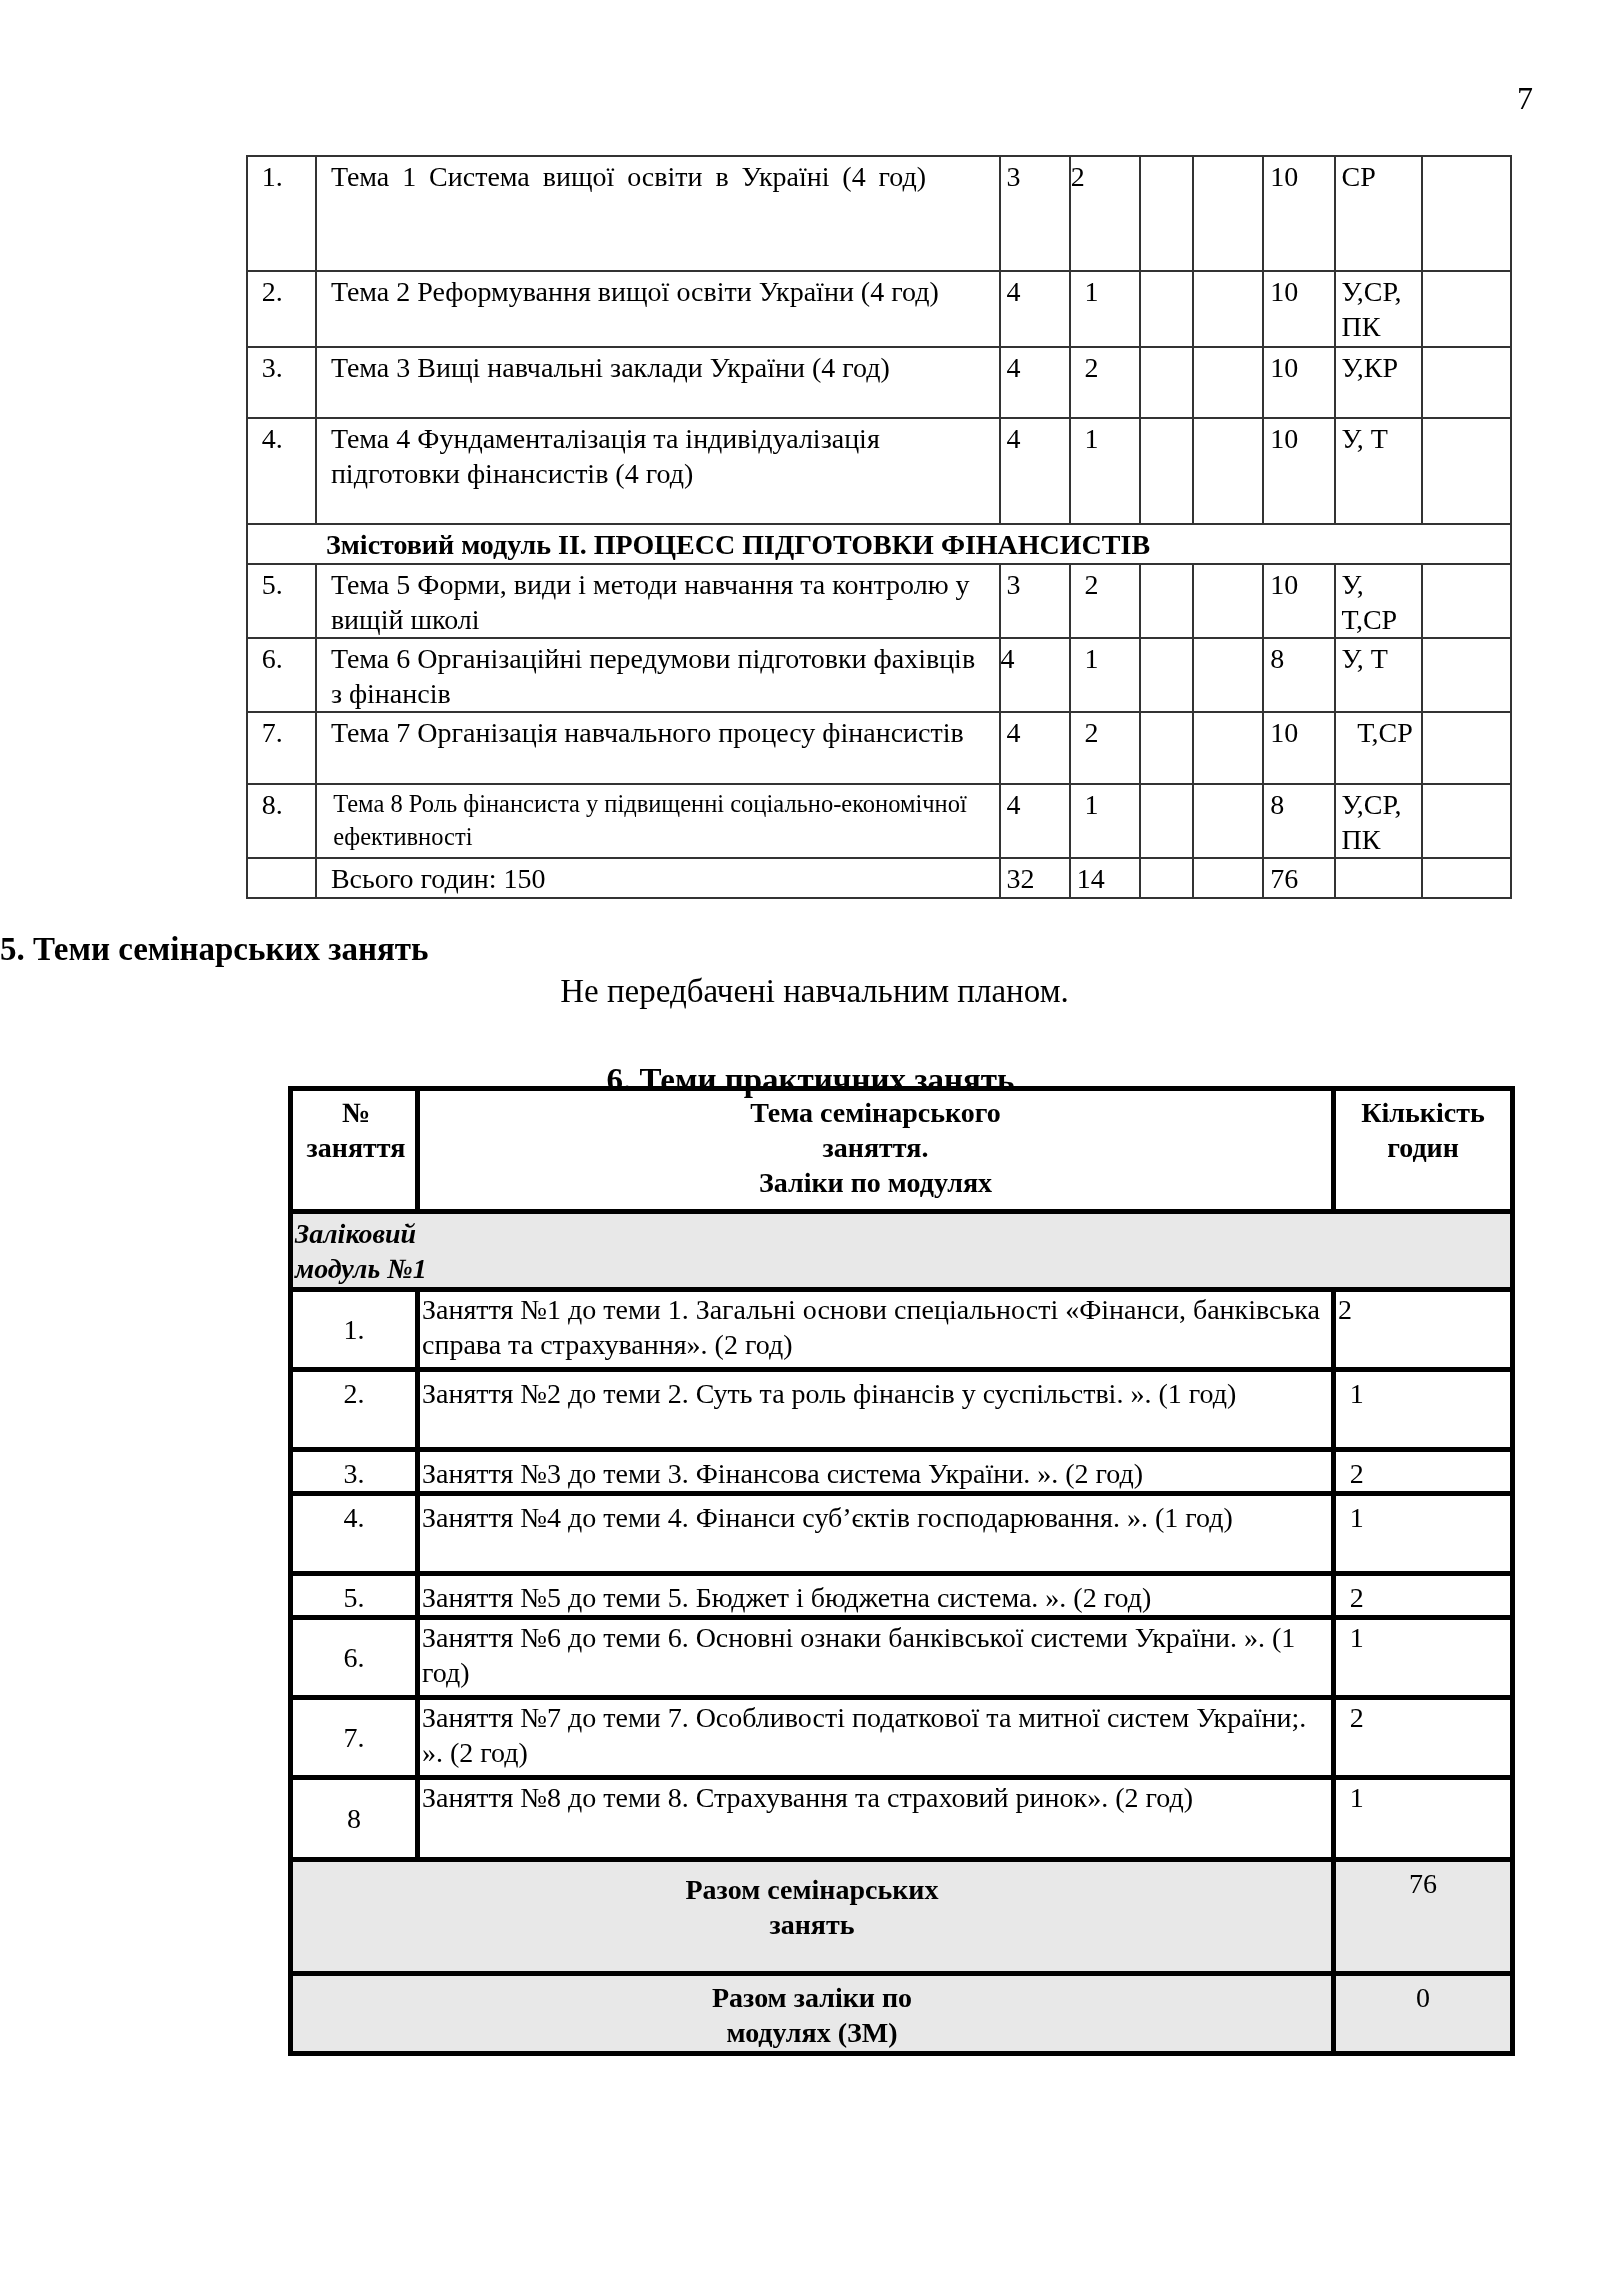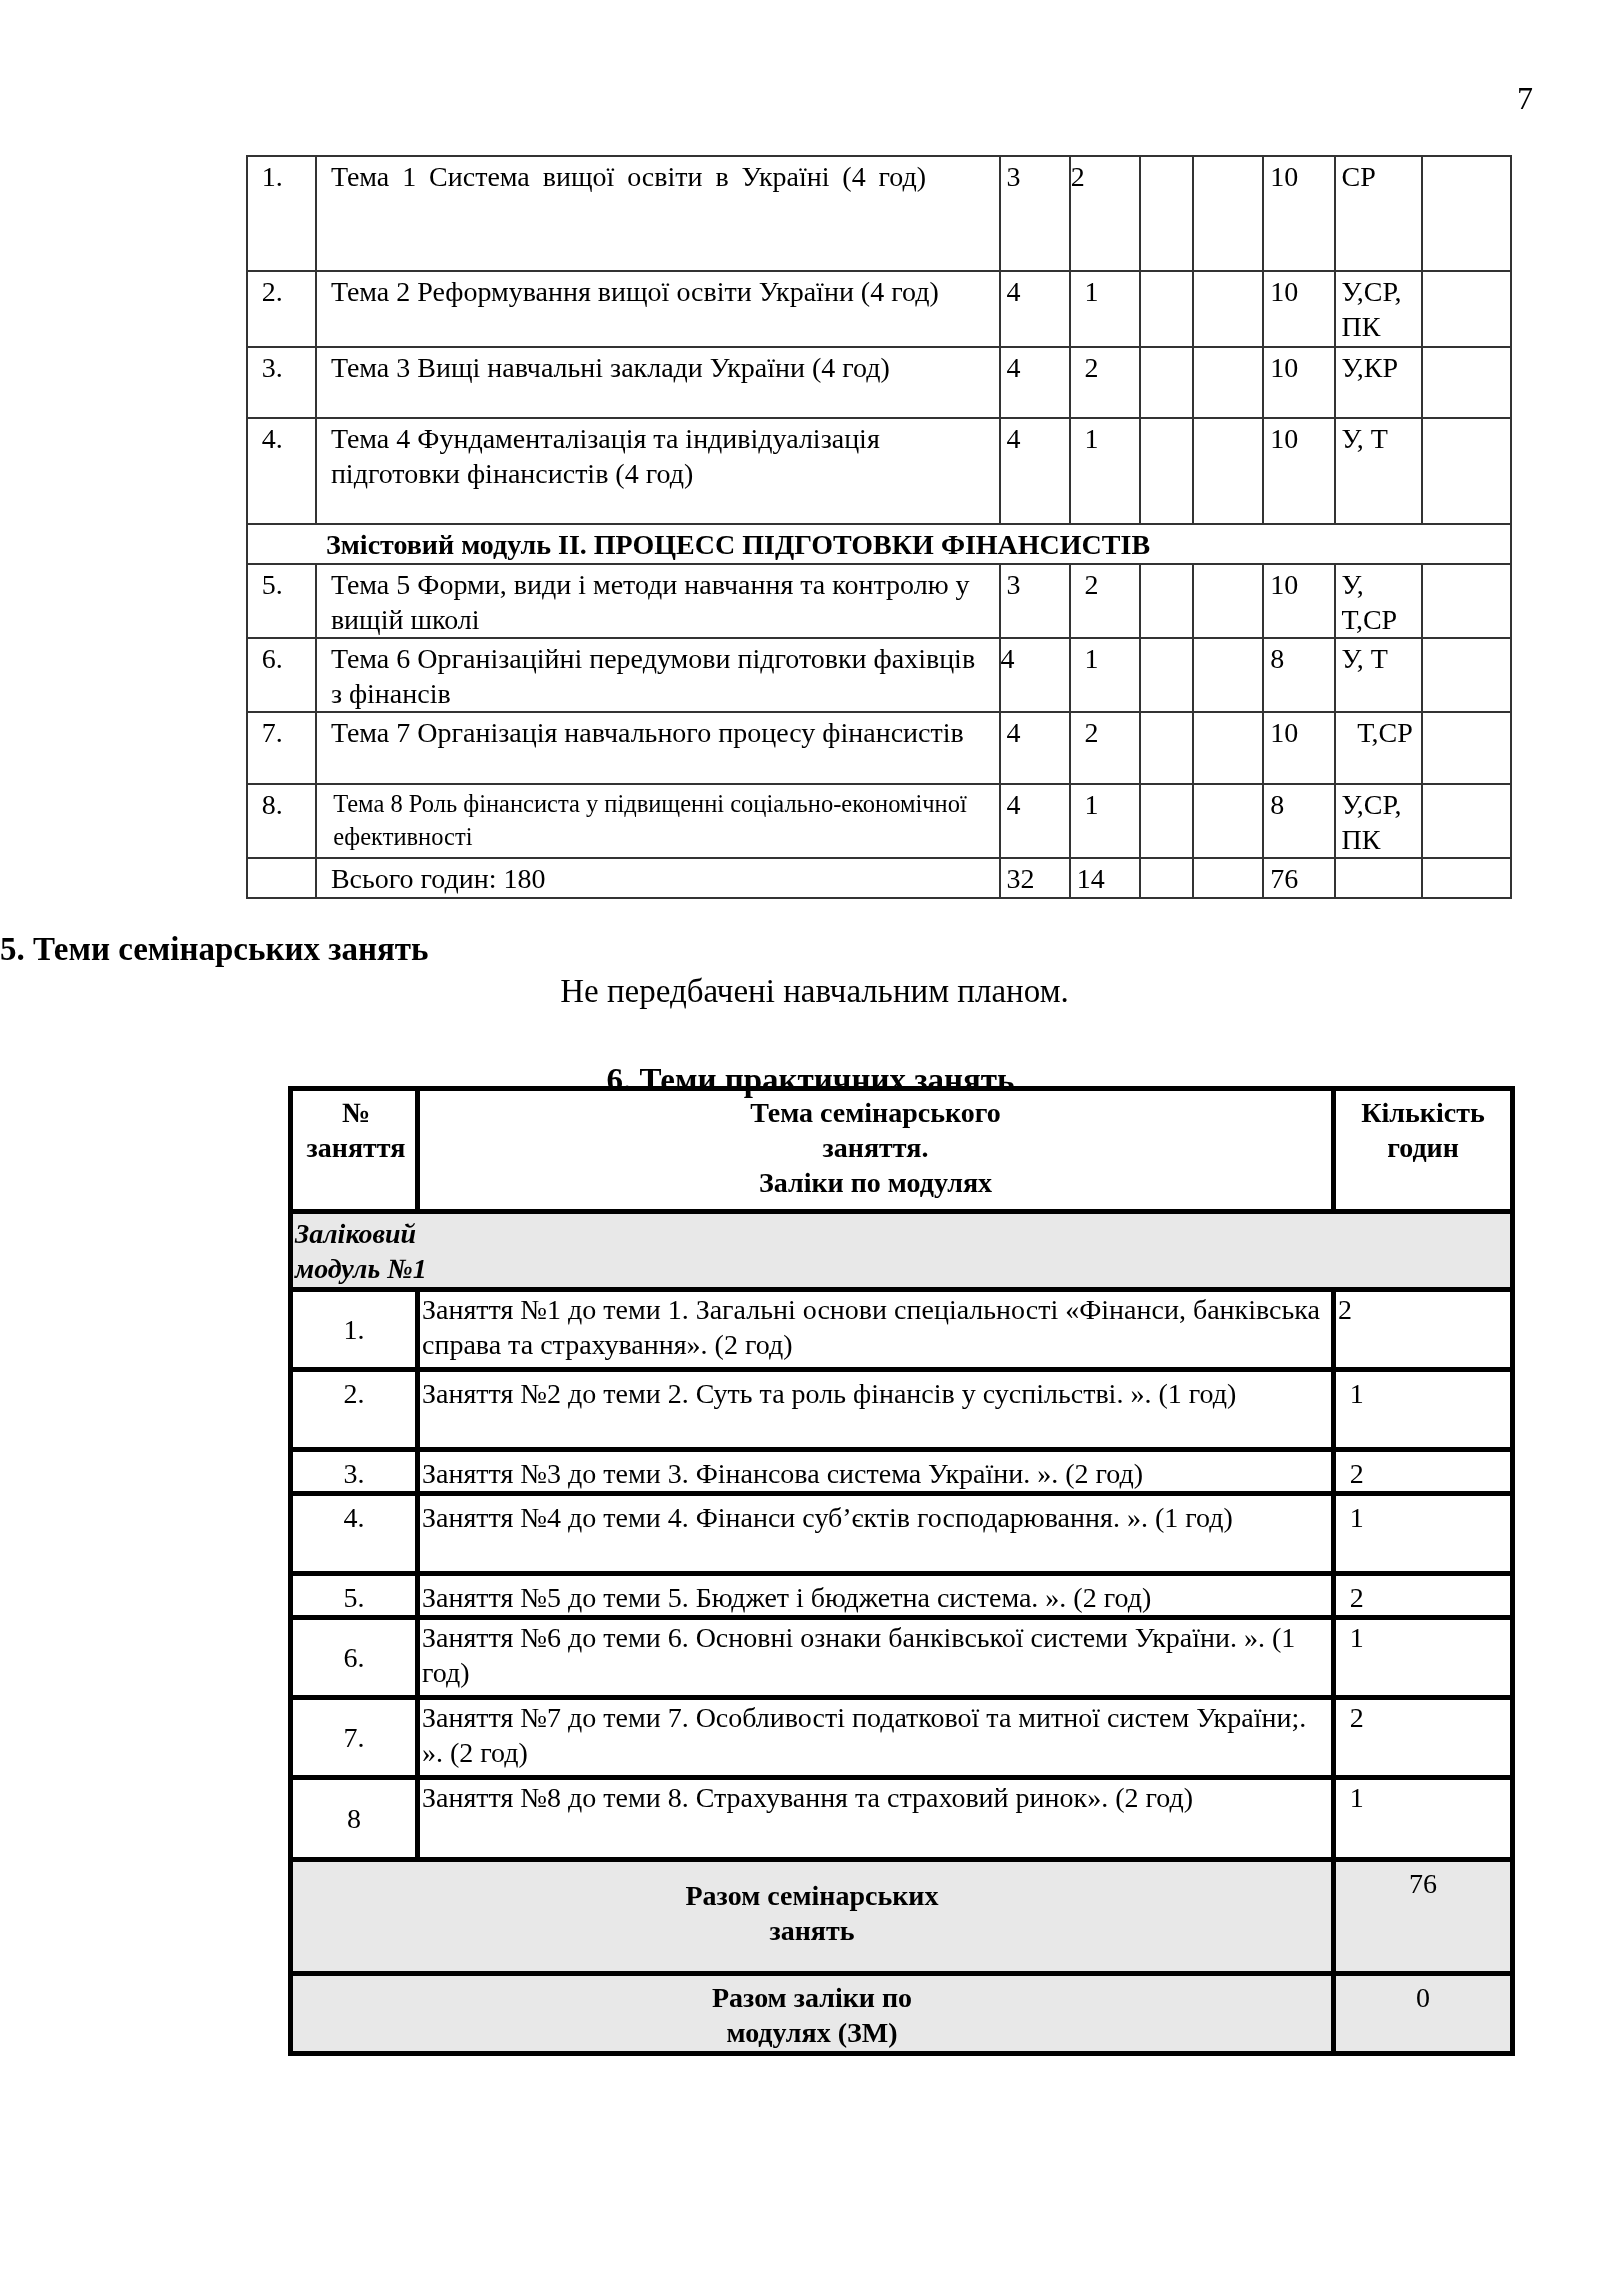--- a/index.html
+++ b/index.html
@@ -140,21 +140,21 @@
     <td>4</td>
     <td style="padding-left:13.7px">1</td>
     <td></td>
     <td></td>
     <td>8</td>
     <td>У,СР, ПК</td>
     <td></td>
   </tr>
   <tr style="height:40px">
     <td></td>
-    <td class="total-label">Всього годин: 180</td>
+    <td class="total-label">Всього годин: 150</td>
     <td>32</td>
     <td>14</td>
     <td></td>
     <td></td>
     <td>76</td>
     <td></td>
     <td></td>
   </tr>
 </tbody>
   </table>
@@ -225,21 +225,21 @@
     <td>Заняття №7 до теми 7. Особливості податкової та митної систем України;. ». (2 год)</td>
     <td class="hrs">2</td>
   </tr>
   <tr style="height:82px">
     <td class="n">8</td>
     <td>Заняття №8 до теми 8. Страхування та страховий ринок». (2 год)</td>
     <td class="hrs">1</td>
   </tr>
   <tr style="height:114px">
     <td class="sum-label grey" colspan="2" style="padding-top:3.9px">
-      <div style="width:294px;margin:12px auto">Разом семінарських занять</div>
+      <div style="width:294px;margin:6px auto">Разом семінарських занять</div>
     </td>
     <td class="sum-val grey" style="padding-top:3.9px">76</td>
   </tr>
   <tr style="height:80px">
     <td class="sum-label grey" colspan="2" style="padding-top:3.9px">
       <div style="width:294px;margin:0 auto">Разом заліки по модулях (ЗМ)</div>
     </td>
     <td class="sum-val grey" style="padding-top:3.9px">0</td>
   </tr>
 </tbody>

